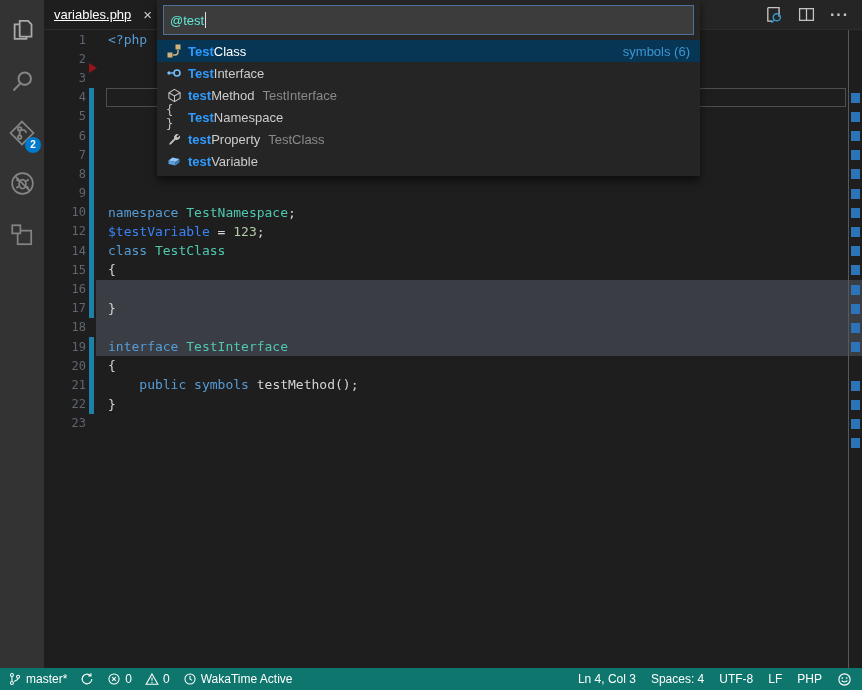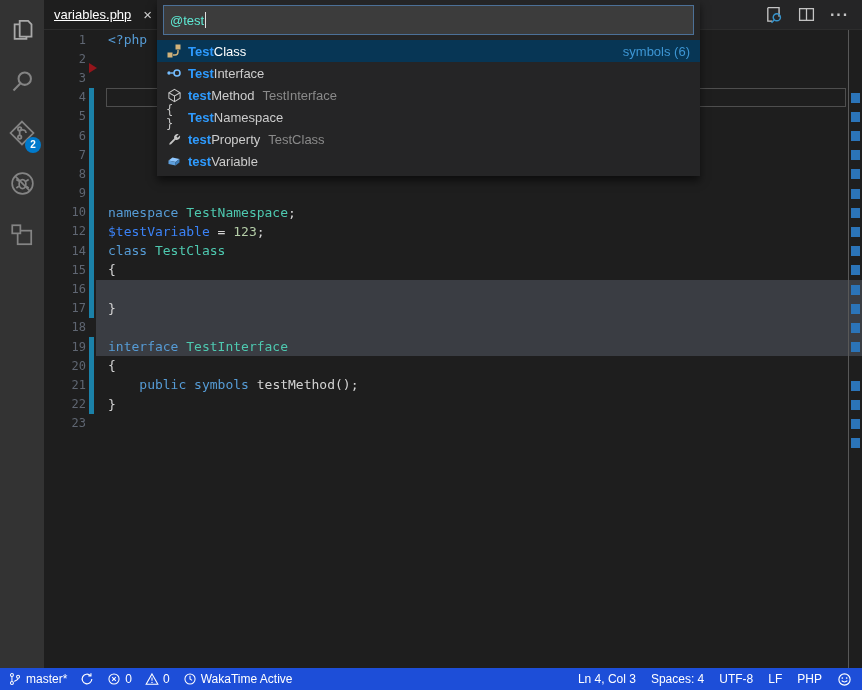--- a/index.html
+++ b/index.html
@@ -51,21 +51,21 @@
   .qo-row { height:22px; display:flex; align-items:center; padding:0 10px 0 9px;
             color:#cccccc; font-size:13px; cursor:pointer; }
   .qo-row.selected { background:#073655; color:#ffffff; }
   .qo-icon { width:16px; height:16px; flex:none; margin-right:6px; display:flex; align-items:center; justify-content:center; }
   .ns-glyph { font-size:12px; color:#c5c5c5; letter-spacing:1px; font-family:"DejaVu Sans Mono",monospace; }
   .qo-match { color:#2e9bff; font-weight:bold; }
   .qo-detail { color:#8a8a8a; margin-left:8px; }
   .qo-group { margin-left:auto; color:#3d96d4; }
 
   
-  .statusbar { position:absolute; left:0; right:0; bottom:0; height:22px; background:#1d4ed8; color:#ffffff;
+  .statusbar { position:absolute; left:0; right:0; bottom:0; height:22px; background:#0f766e; color:#ffffff;
                display:flex; align-items:center; font-size:12px; padding:0 10px 0 8px; gap:13px; z-index:30; }
   .sb-item { display:flex; align-items:center; gap:4px; cursor:pointer; white-space:nowrap; }
   .sb-right { margin-left:auto; display:flex; align-items:center; gap:15px; }
   svg { display:block; }
 </style>
 </head>
 <body>
 
 <div class="activitybar">
   <div class="ab-item first">

